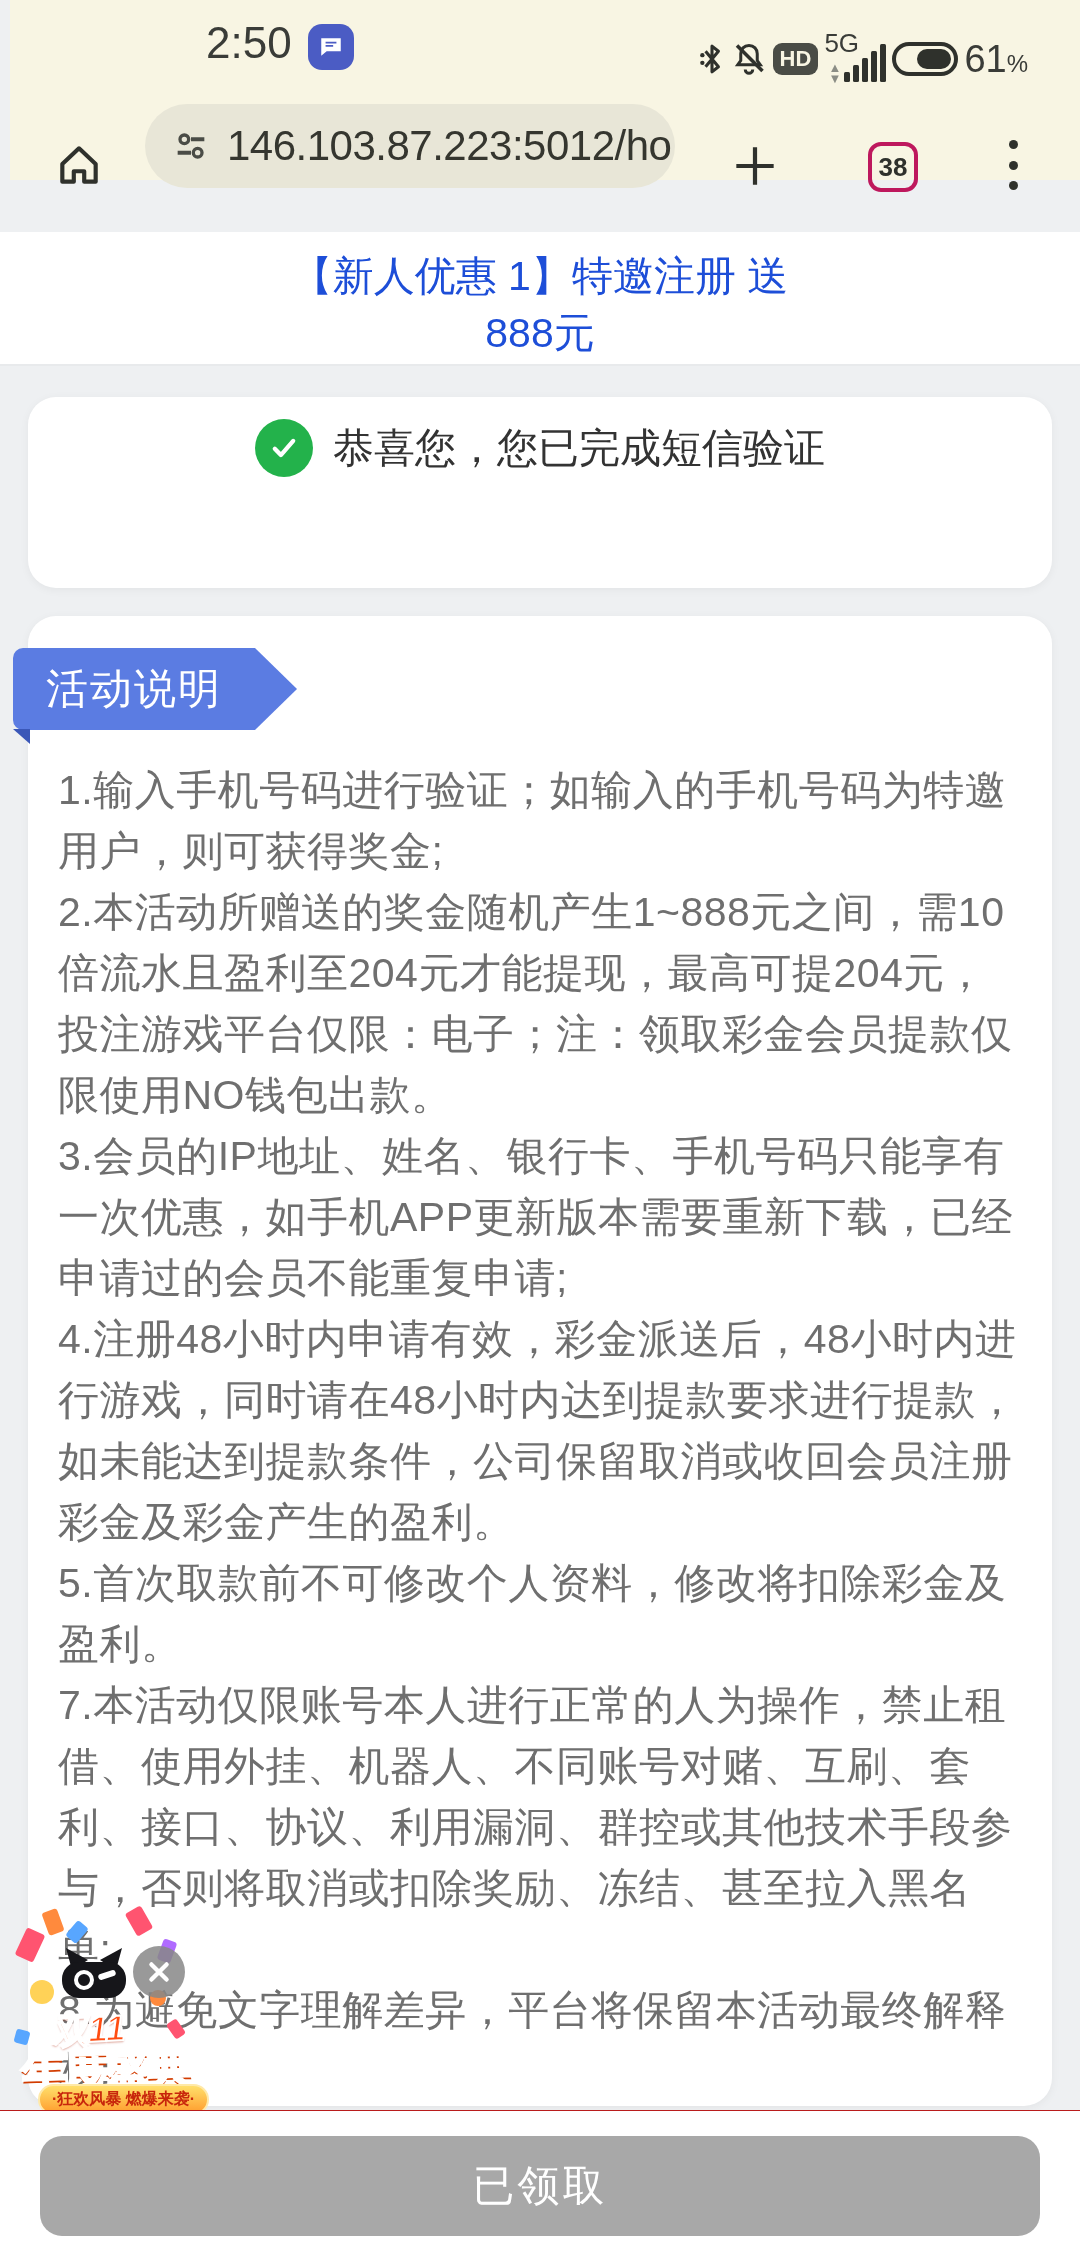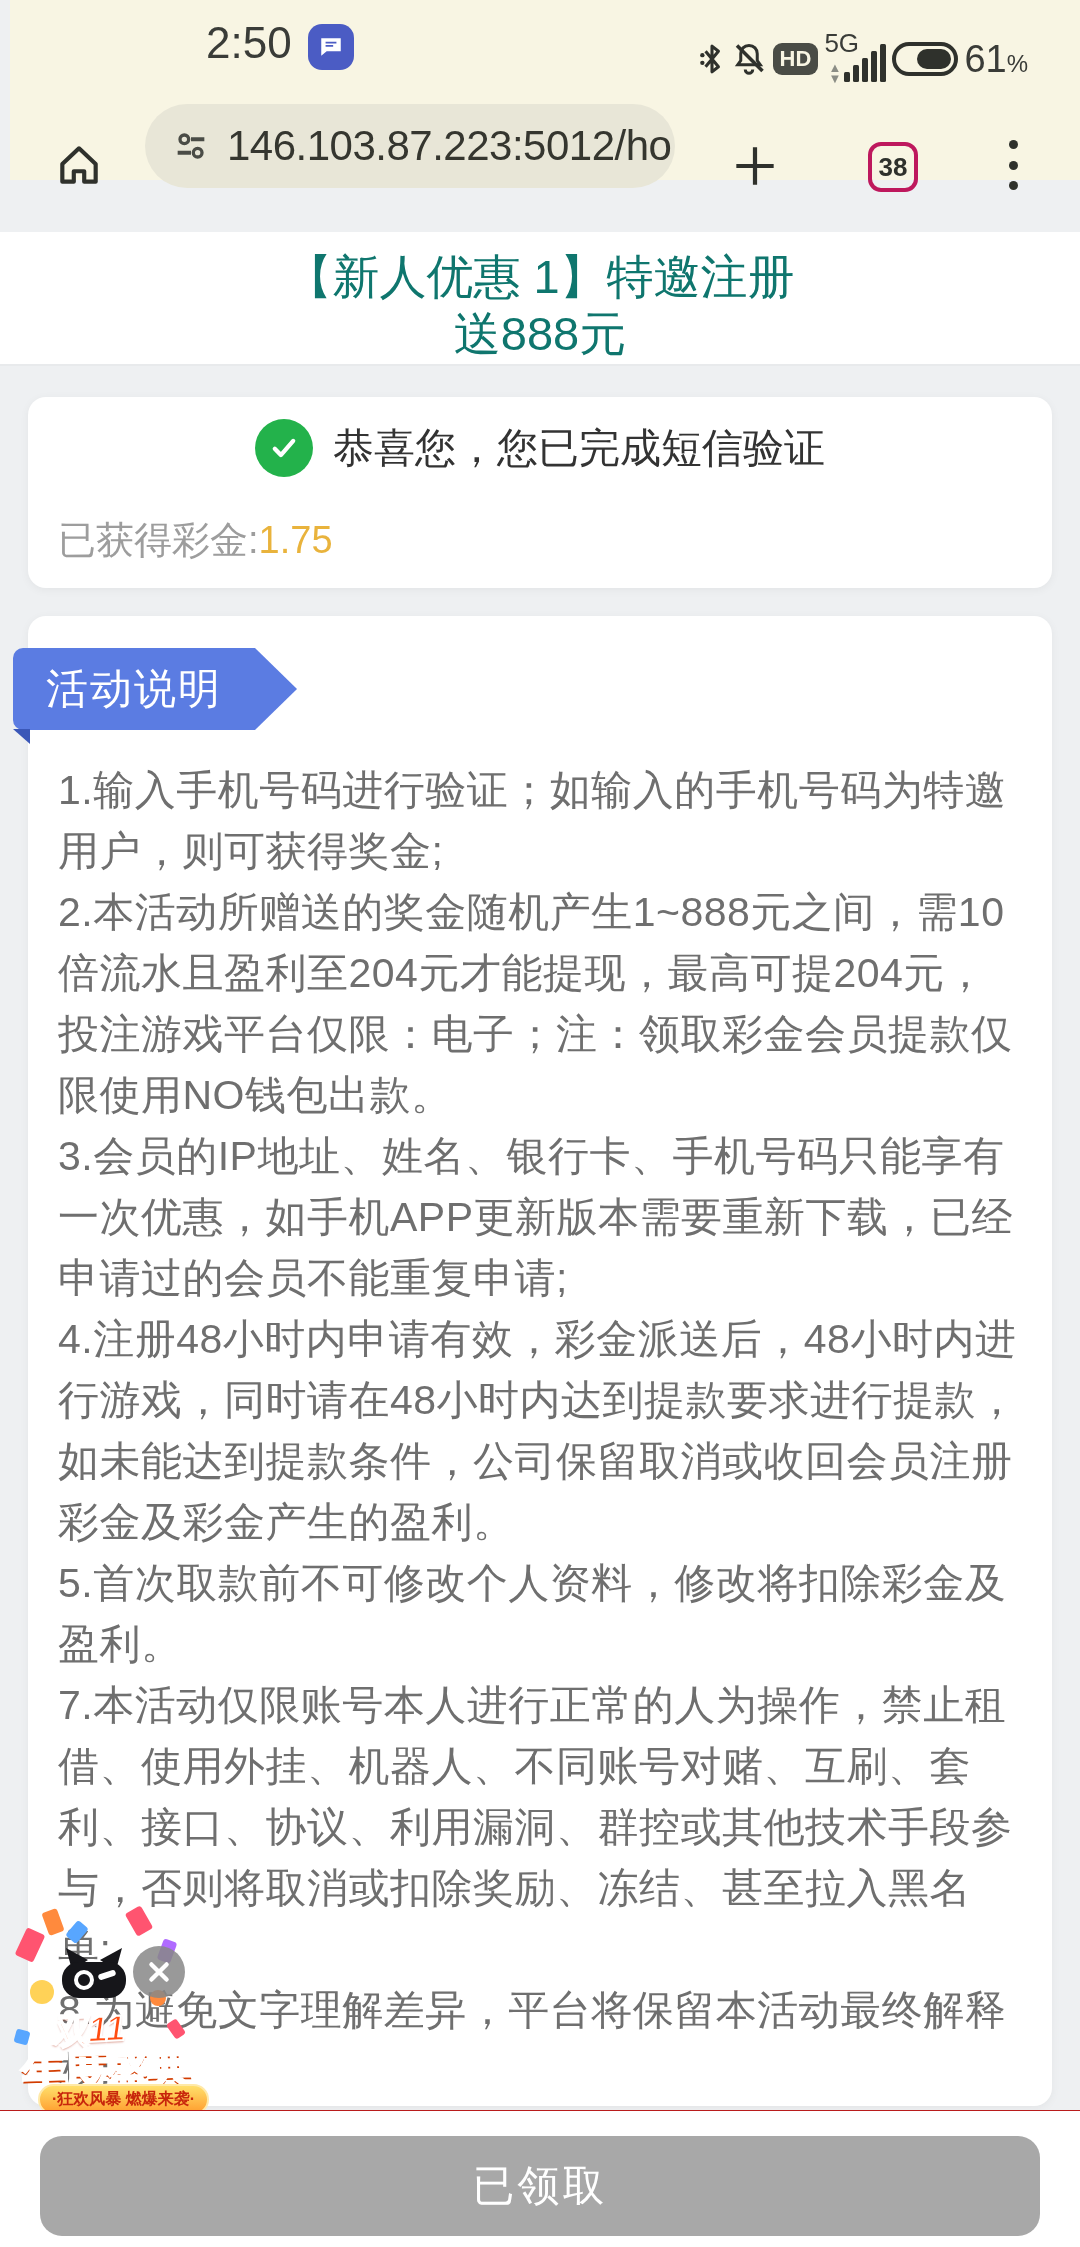--- a/index.html
+++ b/index.html
@@ -37,25 +37,25 @@
   .tab-btn span{font-size:26px;font-weight:700;color:#2f312c;}
   .kebab{position:absolute;left:998px;top:140px;width:10px;height:50px;display:flex;
          flex-direction:column;justify-content:space-between;align-items:center;}
   .kebab i{width:9px;height:9px;border-radius:50%;background:#2f312c;}
 
   
   .page-header{position:absolute;left:0;top:232px;width:1080px;height:134px;background:#ffffff;
                border-bottom:2px solid #e8eaec;}
   .back-btn{position:absolute;left:40px;top:282px;}
   .page-title{position:absolute;left:50%;transform:translateX(-50%);top:16px;max-width:680px;
-              text-align:center;font-size:47px;line-height:57px;color:#0f766e;font-weight:500;}
+              text-align:center;font-size:41px;line-height:57px;color:#1d4ed8;font-weight:500;}
   .records-link{position:absolute;right:38px;top:284px;font-size:40px;color:#6e8cc8;}
 
   
-  .card{position:absolute;background:#fff;border-radius:18px;box-shadow:0 2px 10px rgba(0,0,0,.05);}
+  .card{position:absolute;background:#fff;border-radius:28px;box-shadow:0 2px 10px rgba(0,0,0,.05);}
   .success-card{left:28px;top:397px;width:1024px;height:191px;}
   .success-row{position:absolute;left:0;top:22px;width:100%;display:flex;align-items:center;
                justify-content:center;gap:20px;}
   .check-circle{width:58px;height:58px;border-radius:50%;background:#23b24b;display:flex;
                 align-items:center;justify-content:center;flex:0 0 auto;}
   .success-msg{font-size:41px;color:#333;font-weight:500;}
   .bonus-row{position:absolute;left:30px;top:118px;font-size:38px;color:#9d9d9d;}
   .bonus-amount{color:#e9b33c;}
 
   
@@ -187,23 +187,20 @@
 
   <div class="card success-card">
     <div class="success-row">
       <div class="check-circle">
         <svg width="34" height="34" viewBox="0 0 24 24">
           <path d="M5.5 12.5l4.3 4.5 8.7-10" fill="none" stroke="#fff" stroke-width="3" stroke-linecap="round" stroke-linejoin="round"></path>
         </svg>
       </div>
       <div class="success-msg">恭喜您，您已完成短信验证</div>
     </div>
-    <div class="bonus-row">
-      <span>已获得彩金:</span><span class="bonus-amount">1.75</span>
-    </div>
   </div>
 
   <div class="card rules-card"></div>
   <div class="ribbon-body">
     <span>活动说明</span>
   </div>
   <div class="ribbon-tip"></div>
   <div class="ribbon-fold"></div>
 
   <div class="rules-text">

